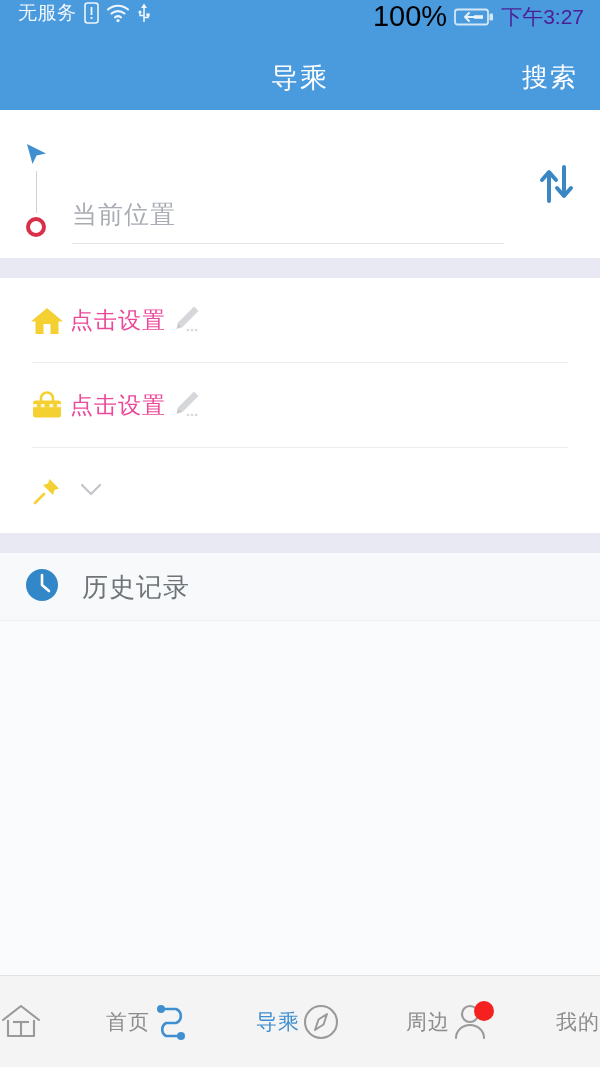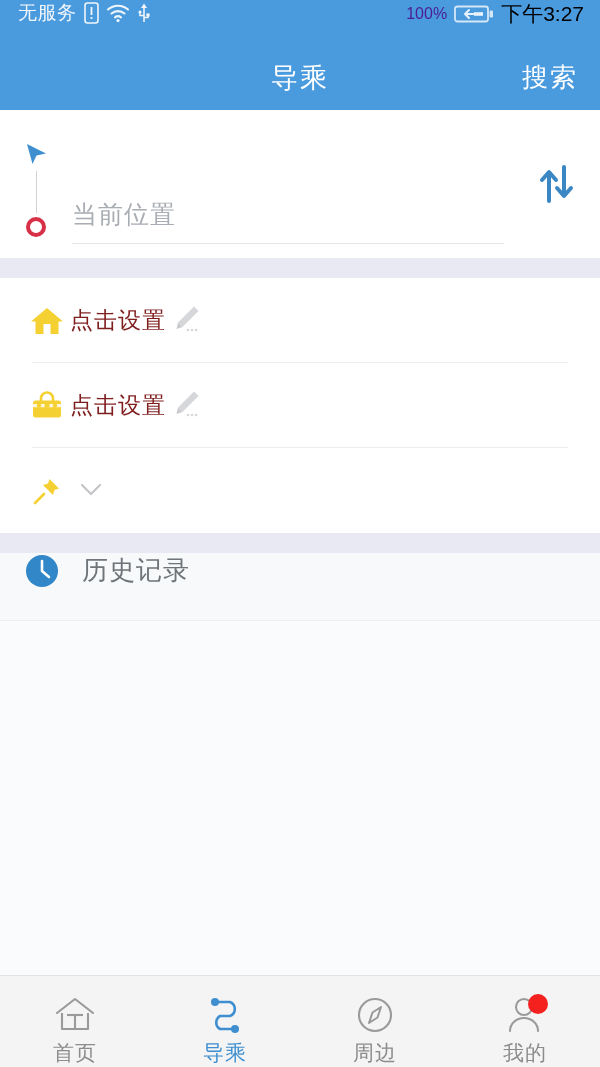--- a/index.html
+++ b/index.html
@@ -24,22 +24,22 @@
     display:flex;
     align-items:flex-start;
     justify-content:space-between;
     padding:0 16px 0 18px;
     color:#ffffff;
     flex:0 0 auto;
   }
   .status-left { display:flex; align-items:center; gap:7px; }
   .status-right { display:flex; align-items:center; gap:7px; }
   .carrier-text { font-size:19px; letter-spacing:0.5px; color:#f0f6fc; }
-  .battery-pct { font-size:16px; color:#4c1d95; }
-  .clock-text { font-size:21px; color:#000000; }
+  .battery-pct { font-size:29px; color:#000000; }
+  .clock-text { font-size:21px; color:#4c1d95; }
   .sicon { display:inline-flex; align-items:center; }
 
   
   .title-bar {
     height:65px;
     background:#4a9ade;
     display:flex;
     align-items:center;
     position:relative;
     flex:0 0 auto;
@@ -143,36 +143,37 @@
   }
   .sc-label {
     font-size:26px;
     color:#2b2b2b;
     margin-left:22px;
     letter-spacing:1px;
     flex:1 1 auto;
   }
   .sc-hint {
     font-size:23px;
-    color:#7f1d1d;
+    color:#ec4899;
     letter-spacing:1px;
     margin-right:4px;
   }
   .sc-right { display:flex; align-items:center; flex:0 0 auto; }
 
   
   .history-section {
     background:#f7f9fb;
     flex:1 1 auto;
     display:flex;
     flex-direction:column;
   }
   .history-row {
     height:68px;
     display:flex;
+    align-items:center;
     padding:0 24px;
     position:relative;
   }
   .history-row .hr {
     position:absolute; left:0; right:0; bottom:0;
     height:1px; background:#eceef0;
   }
   .history-label {
     font-size:26px;
     color:#6f7478;
@@ -185,23 +186,23 @@
   .bottom-nav {
     height:92px;
     background:#f4f4f4;
     border-top:1px solid #e2e2e2;
     display:flex;
     flex:0 0 auto;
   }
   .nav-item {
     flex:1 1 0;
     display:flex;
-    flex-direction:column;
-    align-items:center;
-    justify-content:flex-end;
+    flex-direction:row;
+    align-items:center;
+    justify-content:space-between;
     gap:3px;
     position:relative;
   }
   .nav-icon-wrap { position:relative; height:42px; display:flex; align-items:center; justify-content:center; }
   .nav-label { font-size:21px; color:#8c8c8c; letter-spacing:1px; }
   .nav-item.active .nav-label { color:#3f8fd0; }
   .nav-badge {
     position:absolute;
     width:20px; height:20px;
     border-radius:50%;

